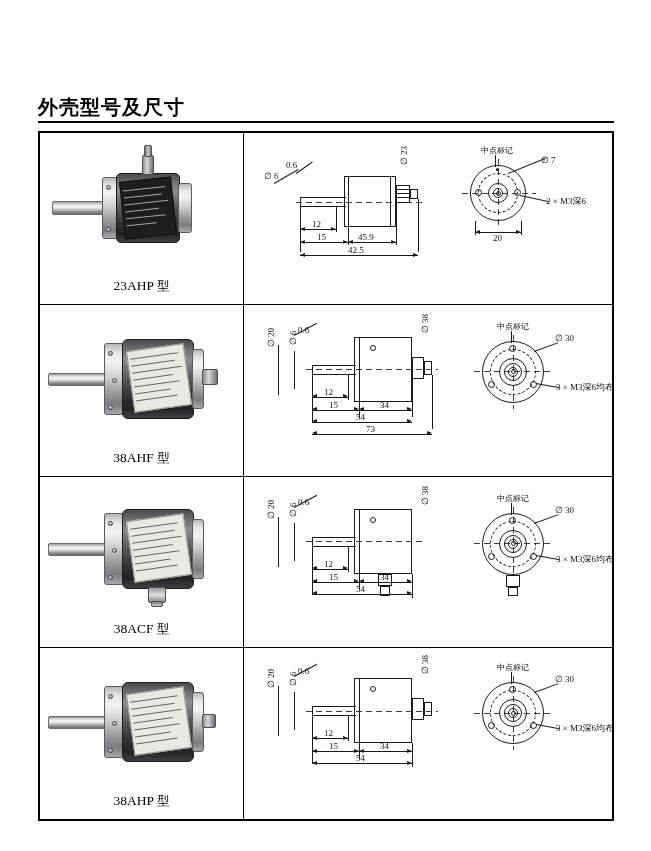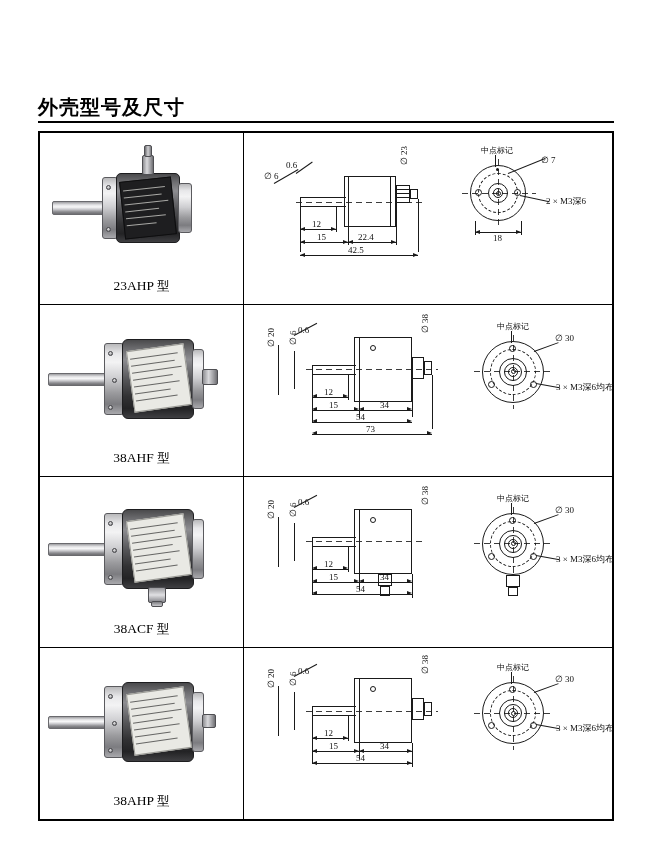--- a/index.html
+++ b/index.html
@@ -276,21 +276,21 @@
             <div class="dimtext" style="left:68px; top:86px;">12</div>
 
             <div class="ln hln" style="left:56px; top:109px; width:48px;"></div>
             <div class="arrow-l" style="left:56px; top:106.5px;"></div>
             <div class="arrow-r" style="left:99px; top:106.5px;"></div>
             <div class="dimtext" style="left:73px; top:99px;">15</div>
 
             <div class="ln hln" style="left:104px; top:109px; width:48px;"></div>
             <div class="arrow-l" style="left:104px; top:106.5px;"></div>
             <div class="arrow-r" style="left:147px; top:106.5px;"></div>
-            <div class="dimtext" style="left:114px; top:99px;">22.4</div>
+            <div class="dimtext" style="left:114px; top:99px;">45.9</div>
 
             <div class="ln hln" style="left:56px; top:122px; width:118px;"></div>
             <div class="arrow-l" style="left:56px; top:119.5px;"></div>
             <div class="arrow-r" style="left:169px; top:119.5px;"></div>
             <div class="dimtext" style="left:104px; top:112px;">42.5</div>
 
             <div class="cnlabel" style="left:237px; top:12px;">中点标记</div>
             <div class="ln vln" style="left:251px; top:22px; height:12px;"></div>
 
             <div class="circ" style="left:226px; top:32px; width:56px; height:56px;"></div>
@@ -307,21 +307,21 @@
             <div class="ln hln" style="left:264px; top:40px; width:40px; transform:rotate(-22deg); transform-origin:left center;"></div>
             <div class="dimtext" style="left:297px; top:22px;">∅ 7</div>
             <div class="ln hln" style="left:276px; top:62px; width:30px; transform:rotate(12deg); transform-origin:left center;"></div>
             <div class="dimtext" style="left:302px; top:62px;">2 × M3深6</div>
 
             <div class="ln vln" style="left:231px; top:88px; height:14px;"></div>
             <div class="ln vln" style="left:277px; top:88px; height:14px;"></div>
             <div class="ln hln" style="left:231px; top:99px; width:46px;"></div>
             <div class="arrow-l" style="left:231px; top:96.5px;"></div>
             <div class="arrow-r" style="left:272px; top:96.5px;"></div>
-            <div class="dimtext" style="left:249px; top:100px;">18</div>
+            <div class="dimtext" style="left:249px; top:100px;">20</div>
           </div>
         </td>
       </tr>
 
       <tr>
         <td class="col-model cell-model">
           <div class="photo" style="width:200px;height:120px;">
             <div class="shaft" style="left:6px; top:58px; width:58px; height:13px; border-radius:2px;"></div>
             <div class="body-cyl" style="left:62px; top:28px; width:20px; height:72px; border-radius:3px;"></div>
             <div class="body-dark" style="left:80px; top:24px; width:72px; height:80px; border-radius:6px;"></div>

